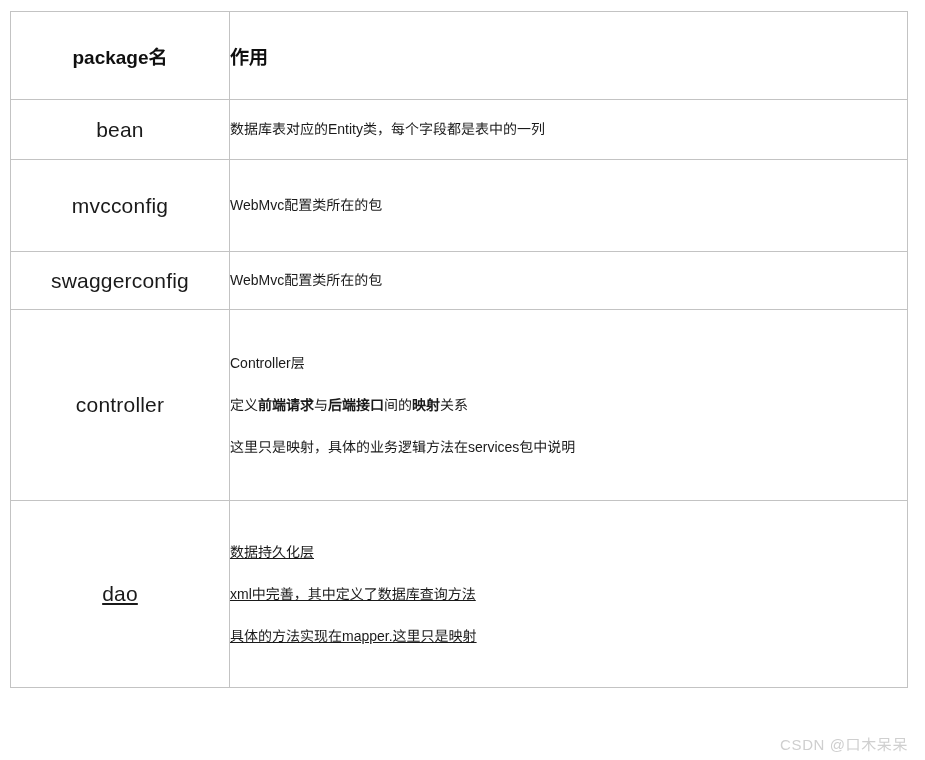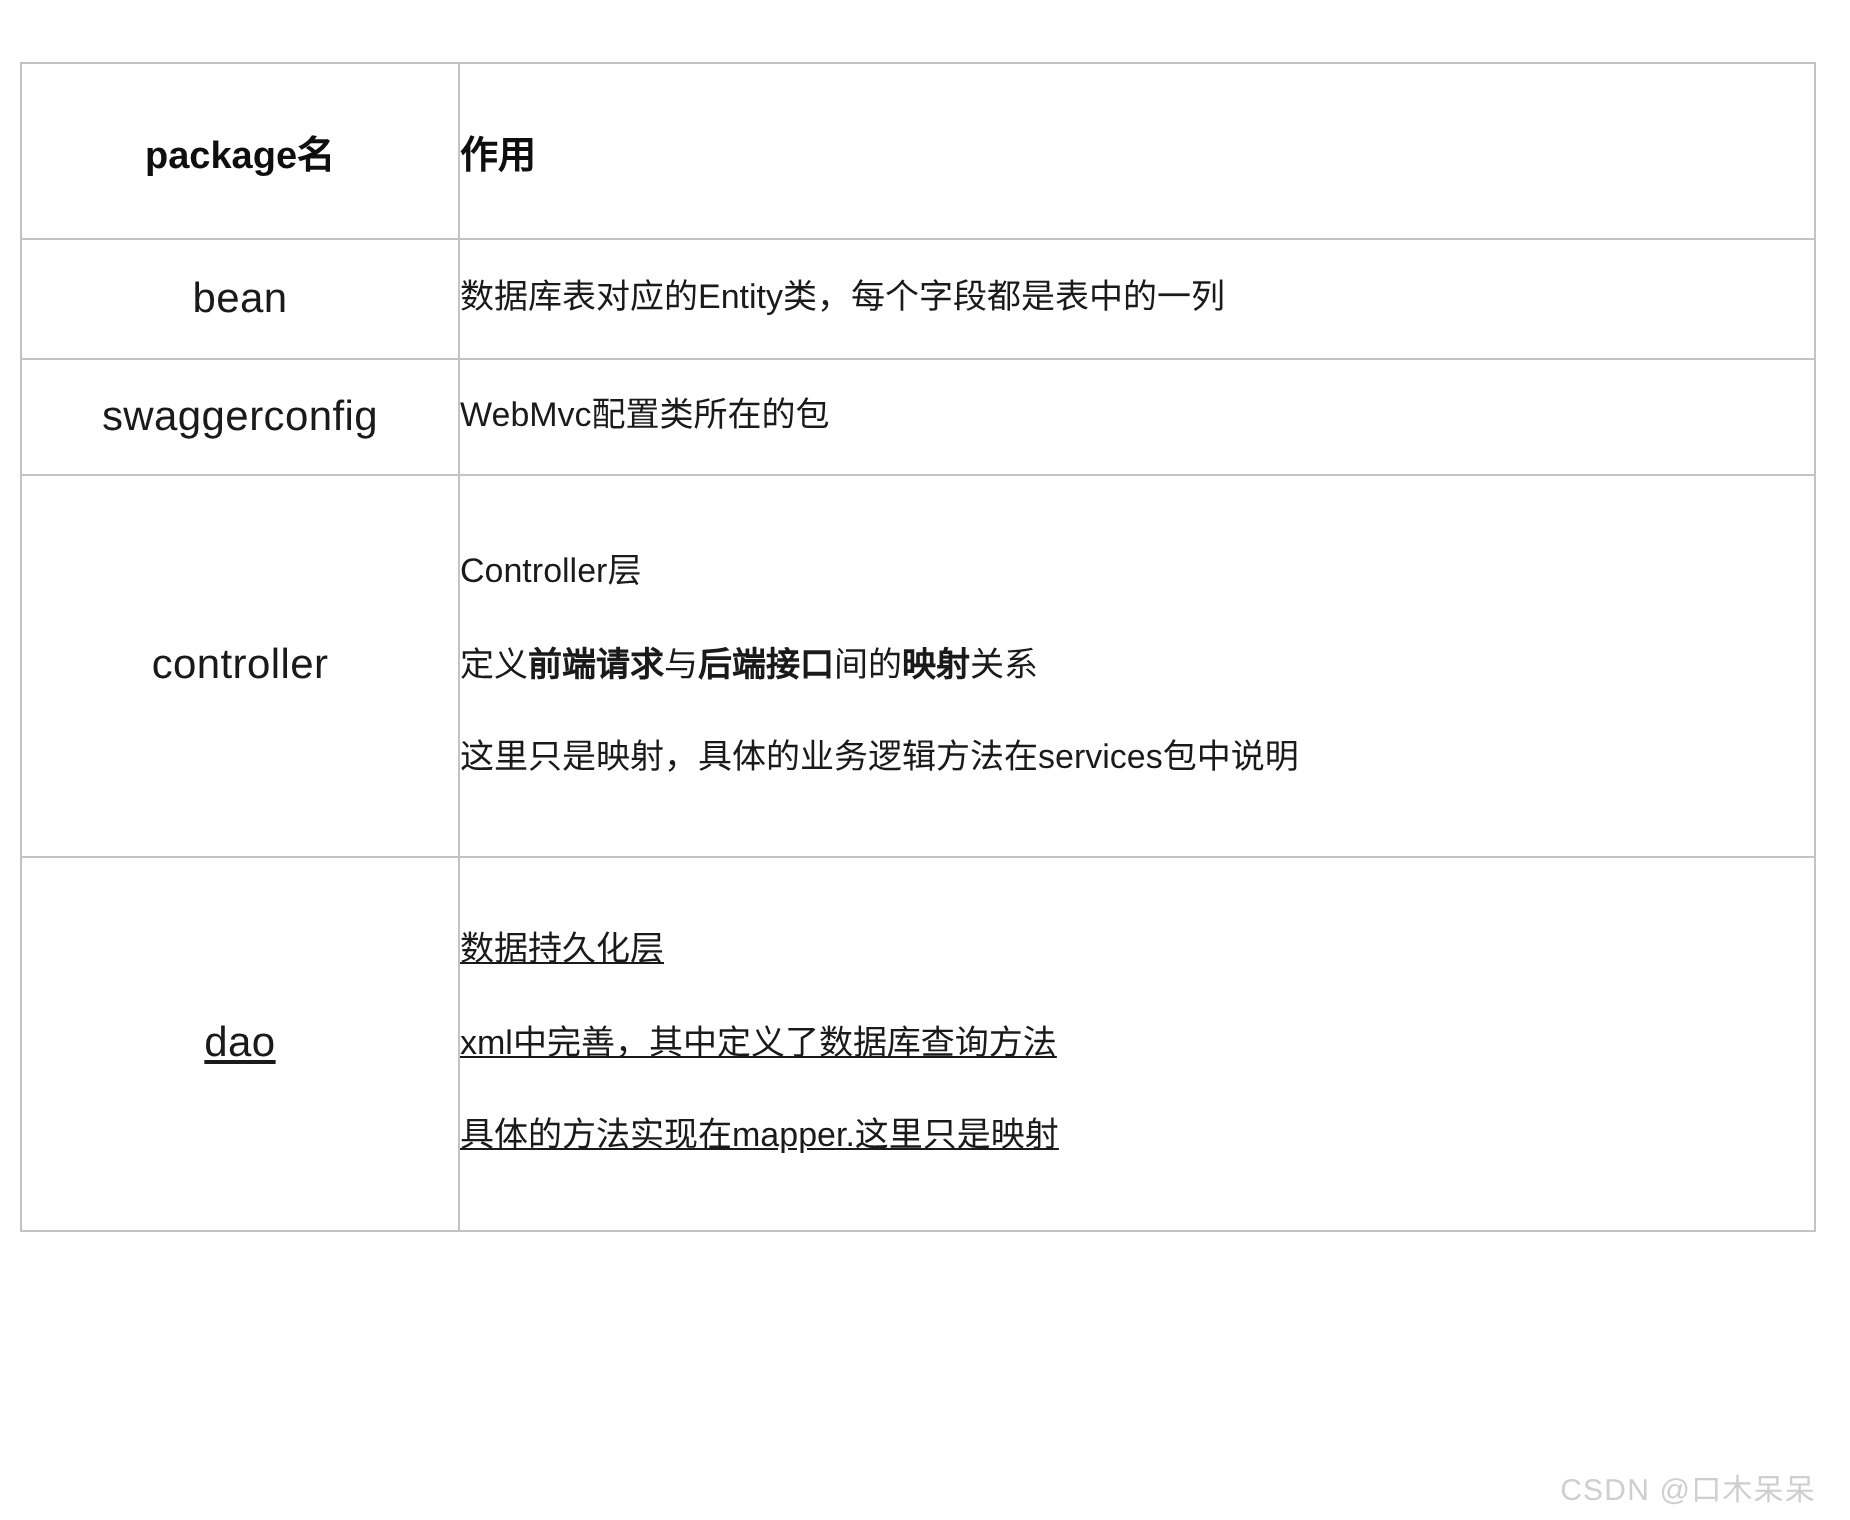--- a/index.html
+++ b/index.html
@@ -26,21 +26,20 @@
   }
 
   table.pkg-table {
     position: absolute;
     left: 10px;
     top: 11px;
     width: 897px;
     border-collapse: collapse;
     table-layout: fixed;
     background: #ffffff;
-    margin-top: 20px;
   }
 
   table.pkg-table col.col-pkg { width: 219px; }
   table.pkg-table col.col-desc { width: 678px; }
 
   table.pkg-table th,
   table.pkg-table td {
     border: 1px solid #c3c3c3;
     padding: 0;
     vertical-align: middle;
@@ -61,21 +60,21 @@
   td.cell-pkg {
     text-align: center;
     font-size: 21px;
     color: #1a1a1a;
     letter-spacing: 0.2px;
   }
 
   
   td.cell-desc {
     text-align: left;
-    font-size: 17px;
+    font-size: 14px;
     color: #1a1a1a;
     padding-left: 18px;
     padding-right: 12px;
     line-height: 1.45;
   }
 
   
   tr.row-bean td { height: 59px; }
   tr.row-mvcconfig td { height: 91px; }
   tr.row-swaggerconfig td { height: 57px; }
@@ -129,20 +128,28 @@
     </thead>
     <tbody>
       <tr class="row-bean">
         <td class="cell-pkg">bean</td>
         <td class="cell-desc">
           <div class="desc-lines">
               <div class="line"><span>数据库表对应的Entity类，每个字段都是表中的一列</span></div>
             </div>
         </td>
       </tr>
+      <tr class="row-mvcconfig">
+        <td class="cell-pkg">mvcconfig</td>
+        <td class="cell-desc">
+          <div class="desc-lines">
+              <div class="line"><span>WebMvc配置类所在的包</span></div>
+            </div>
+        </td>
+      </tr>
       <tr class="row-swaggerconfig">
         <td class="cell-pkg">swaggerconfig</td>
         <td class="cell-desc">
           <div class="desc-lines">
               <div class="line"><span>WebMvc配置类所在的包</span></div>
             </div>
         </td>
       </tr>
       <tr class="row-controller">
         <td class="cell-pkg">controller</td>

